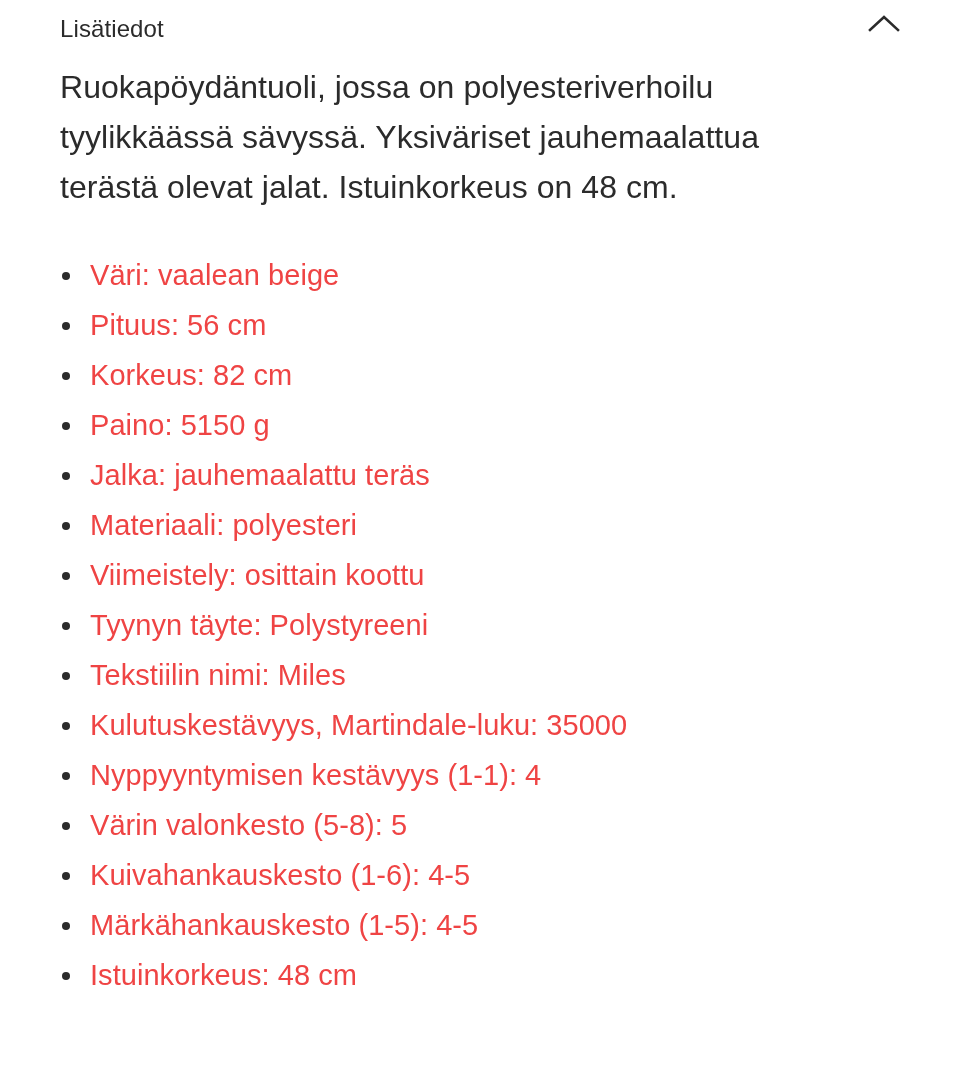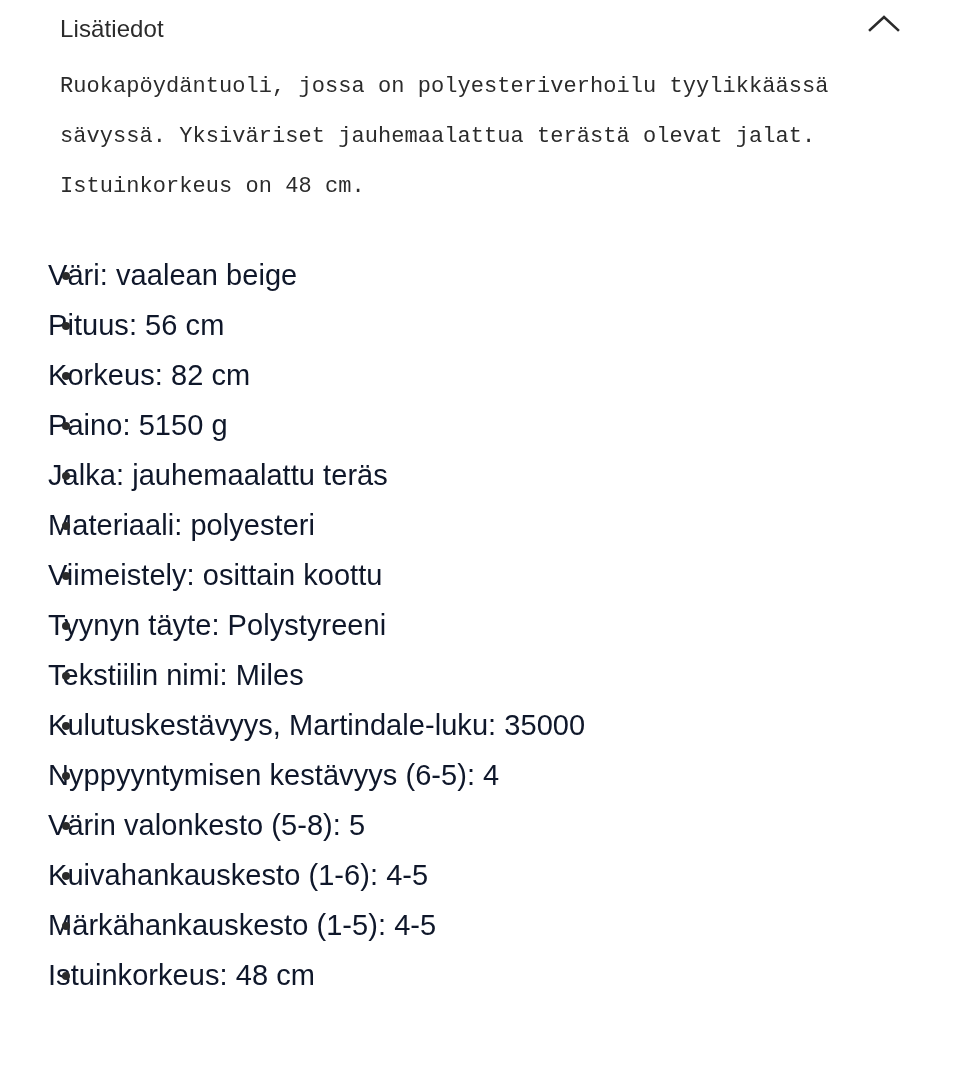--- a/index.html
+++ b/index.html
@@ -60,44 +60,43 @@
   .collapse-toggle svg {
     display: block;
     width: 36px;
     height: 24px;
   }
 
   
   .intro {
     margin: 0;
     padding: 0 120px 0 60px;
-    font-size: 22px;
+    font-size: 32px;
     line-height: 50px;
     font-weight: 400;
     letter-spacing: 0.05px;
     color: #2b2b2b;
-    font-family: Liberation Mono, monospace;
   }
 
   
   .spec-list {
     list-style: none;
     margin: 0;
     padding: 0;
     margin-top: 38px;
   }
   .spec-item {
     position: relative;
-    padding-left: 48px;
+    padding-left: 90px;
     font-size: 29px;
     line-height: 50px;
     height: 50px;
     font-weight: 400;
     letter-spacing: 0.05px;
-    color: #0f172a;
+    color: #ef4444;
     white-space: nowrap;
   }
   .spec-item .bullet {
     position: absolute;
     left: 62px;
     top: 22px;
     width: 8px;
     height: 8px;
     border-radius: 50%;
     background: #2b2b2b;
@@ -158,21 +157,21 @@
     <li class="spec-item">
       <span class="bullet"></span>
       <span>Tekstiilin nimi: Miles</span>
     </li>
     <li class="spec-item">
       <span class="bullet"></span>
       <span>Kulutuskestävyys, Martindale-luku: 35000</span>
     </li>
     <li class="spec-item">
       <span class="bullet"></span>
-      <span>Nyppyyntymisen kestävyys (6-5): 4</span>
+      <span>Nyppyyntymisen kestävyys (1-1): 4</span>
     </li>
     <li class="spec-item">
       <span class="bullet"></span>
       <span>Värin valonkesto (5-8): 5</span>
     </li>
     <li class="spec-item">
       <span class="bullet"></span>
       <span>Kuivahankauskesto (1-6): 4-5</span>
     </li>
     <li class="spec-item">

